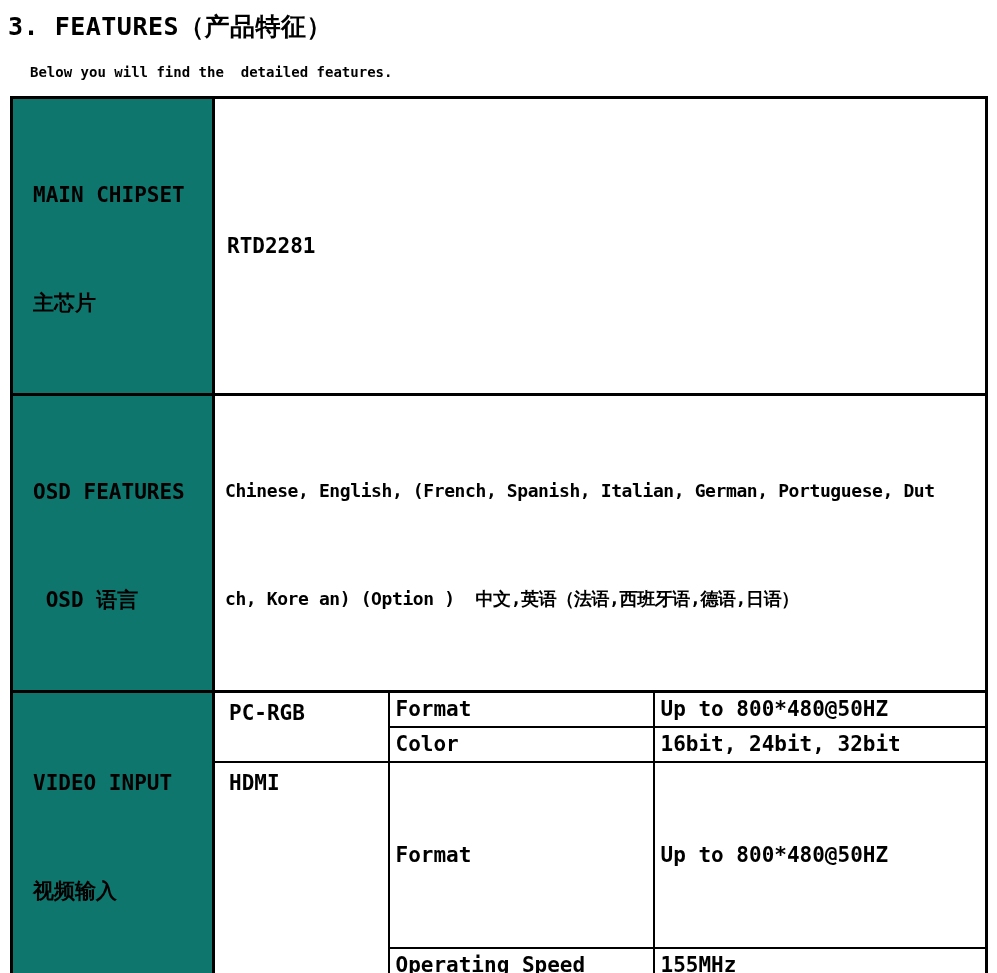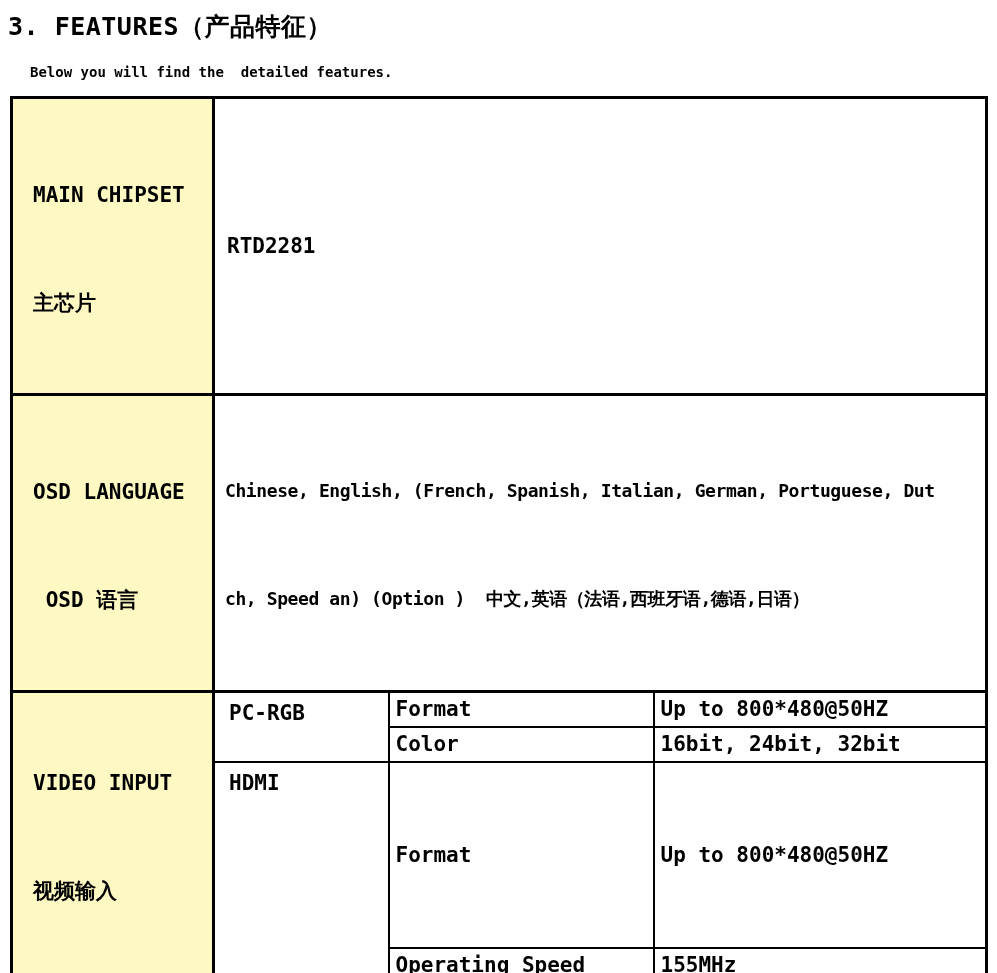--- a/index.html
+++ b/index.html
@@ -30,21 +30,21 @@
   td{
     border:2px solid #000;
     padding:0;
     font-size:21px;
     vertical-align:top;
     overflow:hidden;
     white-space:pre;
   }
   tr.major > td{border-top-width:3px;}
   td.hdr{
-    background:#fef9c3;
+    background:#0f766e;
     border-right-width:3px;
     padding:6px 2px 0 20px;
     line-height:36px;
   }
   td.mid{vertical-align:middle;padding-top:0;padding-bottom:0;}
   td.valmid{vertical-align:middle;padding:0 4px 0 12px;line-height:normal;}
   td.osd{font-size:18px;letter-spacing:-0.4px;line-height:36px;padding:5px 2px 0 10px;}
   td.sub{padding:8px 2px 0 6px;}
   td.subpad{padding-left:14px;}
   td.cellmid{vertical-align:middle;padding-top:0;padding-bottom:0;}
@@ -67,26 +67,26 @@
     <tr class="major" style="height:84px">
       <td class="hdr">
         <div>MAIN CHIPSET</div>
         <div>主芯片</div>
       </td>
       <td class="valmid" colspan="3">RTD2281</td>
     </tr>
 
     <tr class="major" style="height:84px">
       <td class="hdr">
-        <div>OSD LANGUAGE</div>
+        <div>OSD FEATURES</div>
         <div> OSD 语言</div>
       </td>
       <td class="osd" colspan="3">
         <div>Chinese, English, (French, Spanish, Italian, German, Portuguese, Dut</div>
-        <div>ch, Speed an) (Option )  中文,英语（法语,西班牙语,德语,日语）</div>
+        <div>ch, Kore an) (Option )  中文,英语（法语,西班牙语,德语,日语）</div>
       </td>
     </tr>
 
     <tr class="major" style="height:35px">
       <td class="hdr mid" rowspan="4">
         <div>VIDEO INPUT</div>
         <div>视频输入</div>
       </td>
       <td class="sub subpad" rowspan="2">PC-RGB</td>
       <td class="sub cellmid">Format</td>

